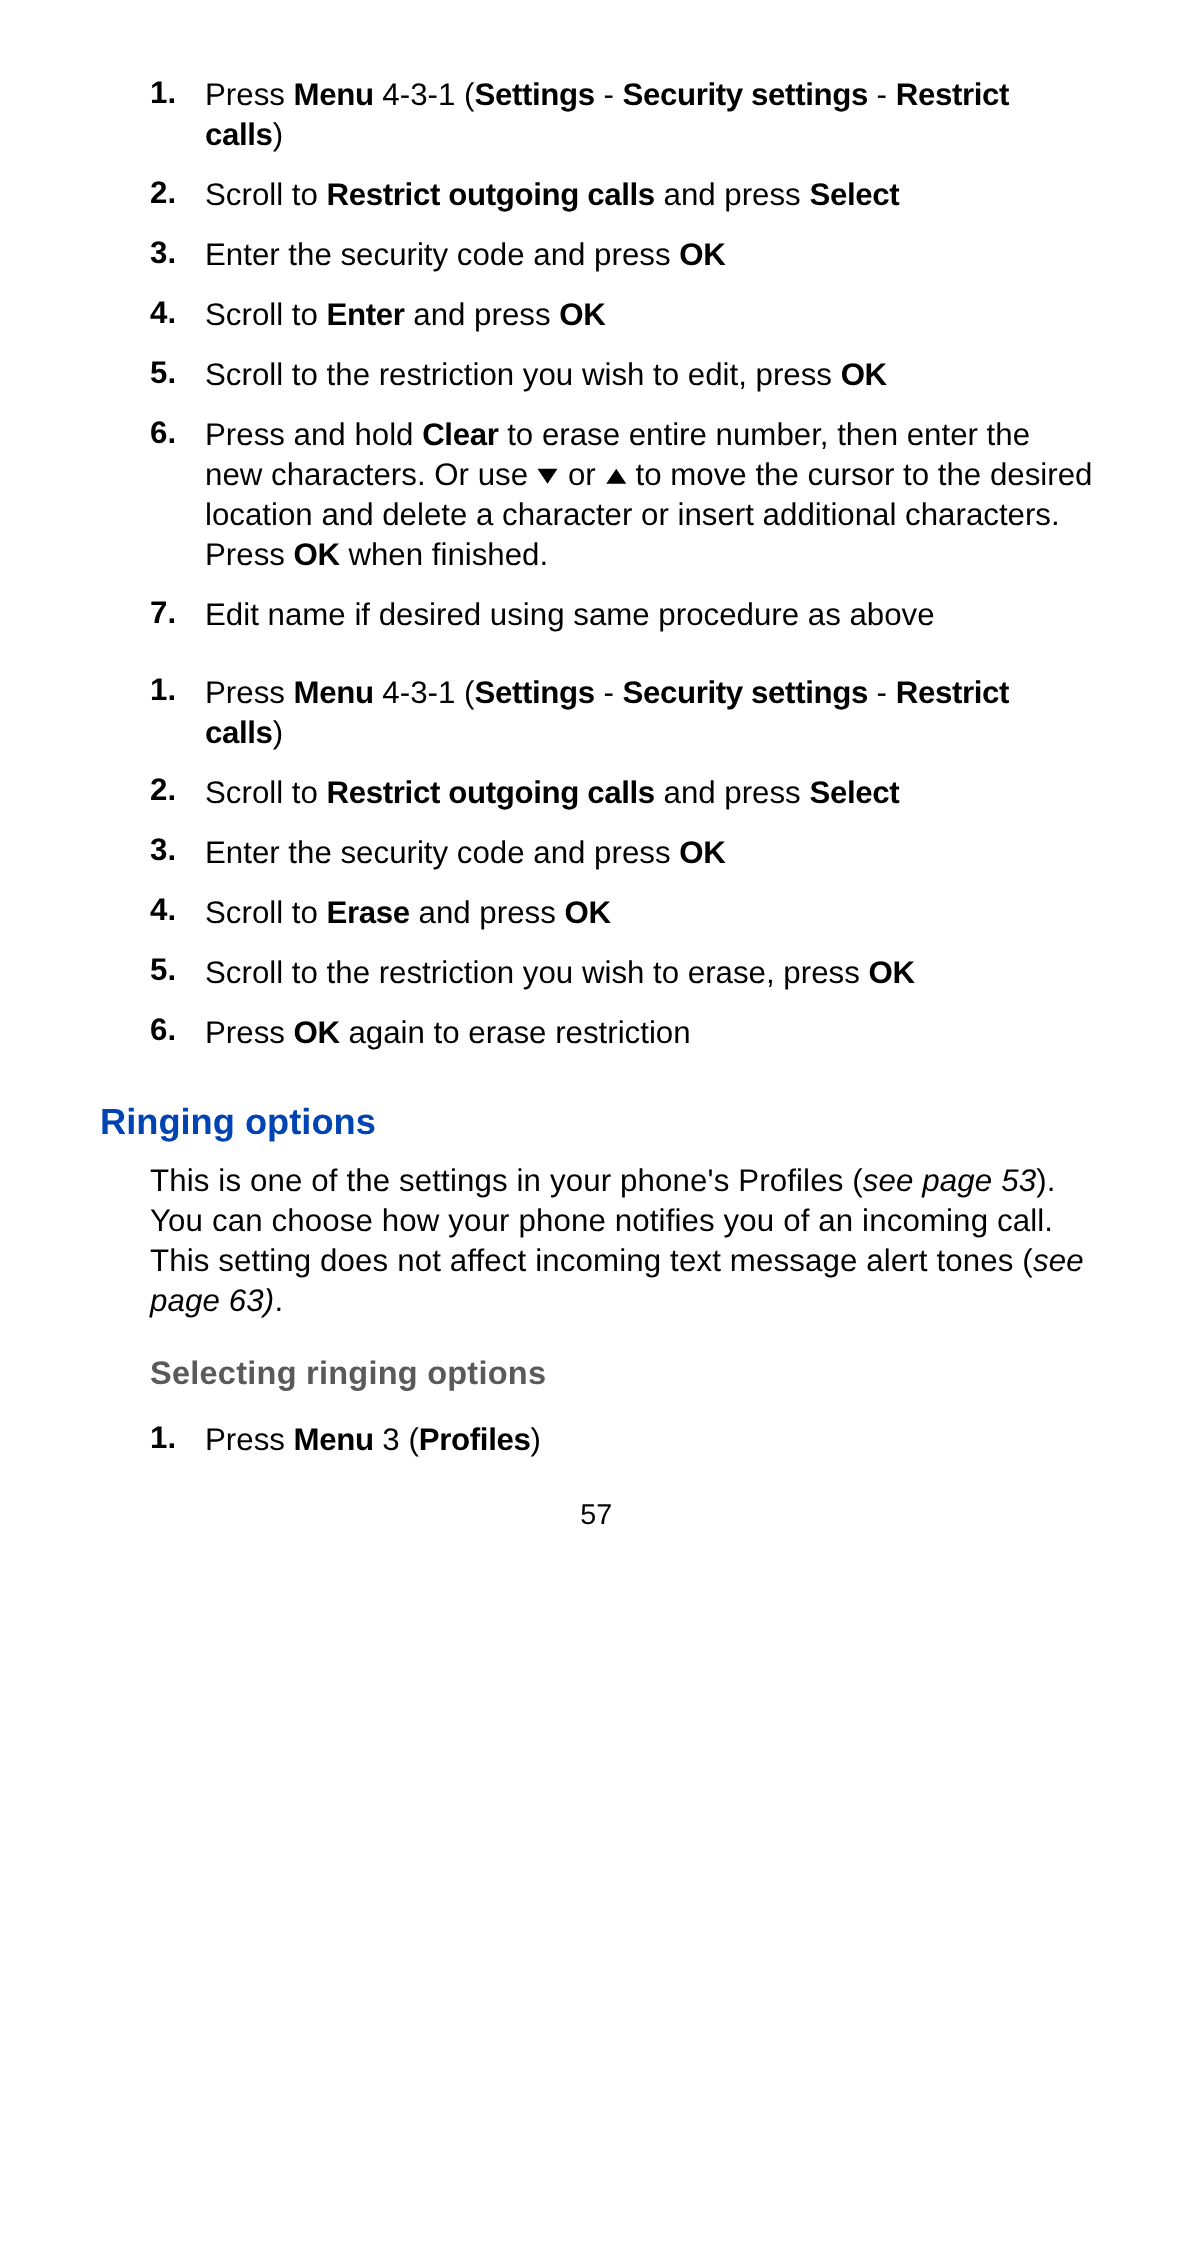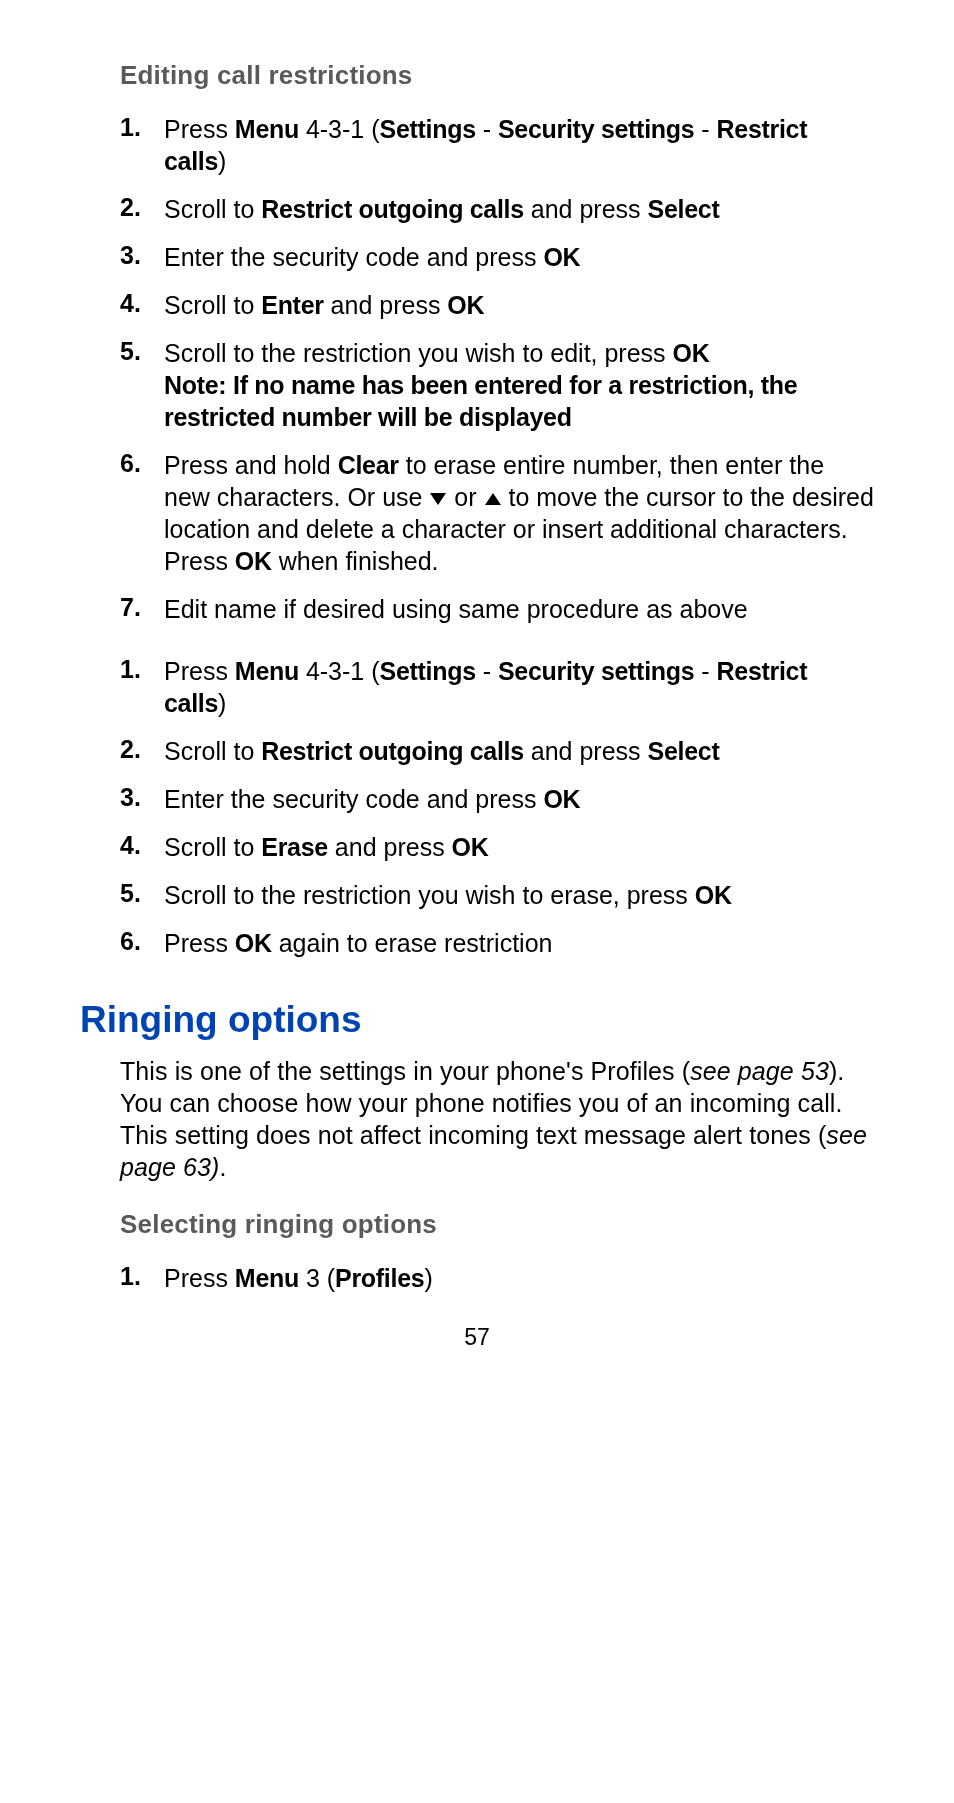--- a/index.html
+++ b/index.html
@@ -17,21 +17,21 @@
   .heading-sub {
     font-weight: bold;
     font-size: 26px;
     color: #5a5a5a;
     margin: 0 0 22px 40px;
     font-family: Arial, Helvetica, sans-serif;
     letter-spacing: 0.2px;
   }
   .heading-section {
     font-weight: bold;
-    font-size: 37px;
+    font-size: 29px;
     color: #0044b4;
     margin: 40px 0 14px 0;
     font-family: Arial, Helvetica, sans-serif;
   }
   .intro-para {
     font-size: 25px;
     line-height: 1.28;
     margin: 0 0 26px 40px;
     letter-spacing: 0.1px;
   }
@@ -79,21 +79,20 @@
     text-align: center;
     font-size: 23px;
     margin-top: 14px;
   }
 </style>
 </head>
 <body>
 
 <div class="page">
 
-  <div class="heading-sub">Editing call restrictions</div>
   <ol>
     <li>
       <span class="num">1.</span>
       <span class="li-body">
         <span>Press </span><span class="cond">Menu</span><span> 4-3-1 (</span><span class="cond">Settings</span><span> - </span><span class="cond">Security settings</span><span> - </span><span class="cond">Restrict calls</span><span>)</span>
       </span>
     </li>
     <li>
       <span class="num">2.</span>
       <span class="li-body">
@@ -109,21 +108,20 @@
     <li>
       <span class="num">4.</span>
       <span class="li-body">
         <span>Scroll to </span><span class="cond">Enter</span><span> and press </span><span class="cond">OK</span>
       </span>
     </li>
     <li>
       <span class="num">5.</span>
       <span class="li-body">
         <span>Scroll to the restriction you wish to edit, press </span><span class="cond">OK</span><br>
-        <span class="cond">Note: If no name has been entered for a restriction, the restricted number will be displayed</span>
       </span>
     </li>
     <li>
       <span class="num">6.</span>
       <span class="li-body">
         <span>Press and hold </span><span class="cond">Clear</span><span> to erase entire number, then enter the new characters. Or use </span><span class="tri tri-down"></span><span> or </span><span class="tri tri-up"></span><span> to move the cursor to the desired location and delete a character or insert additional characters. Press </span><span class="cond">OK</span><span> when finished.</span>
       </span>
     </li>
     <li>
       <span class="num">7.</span>

